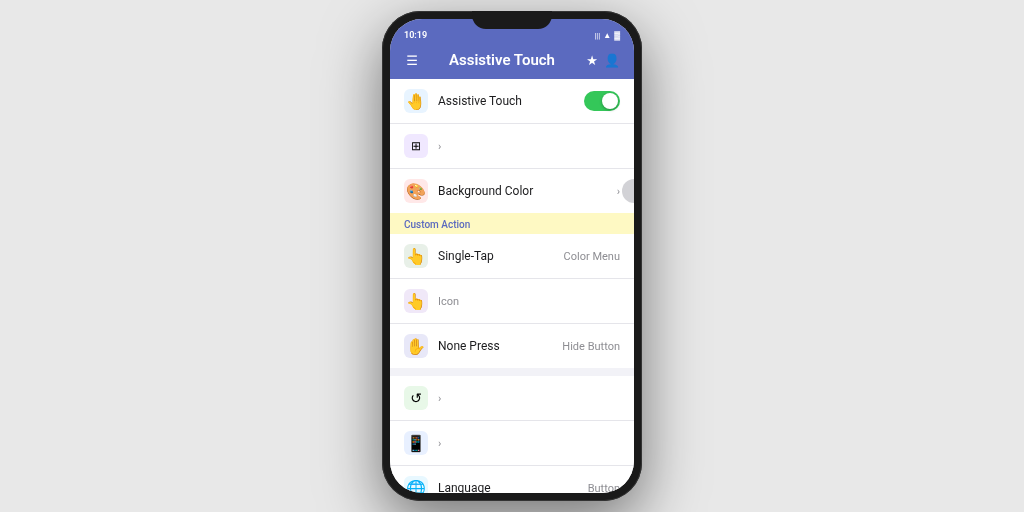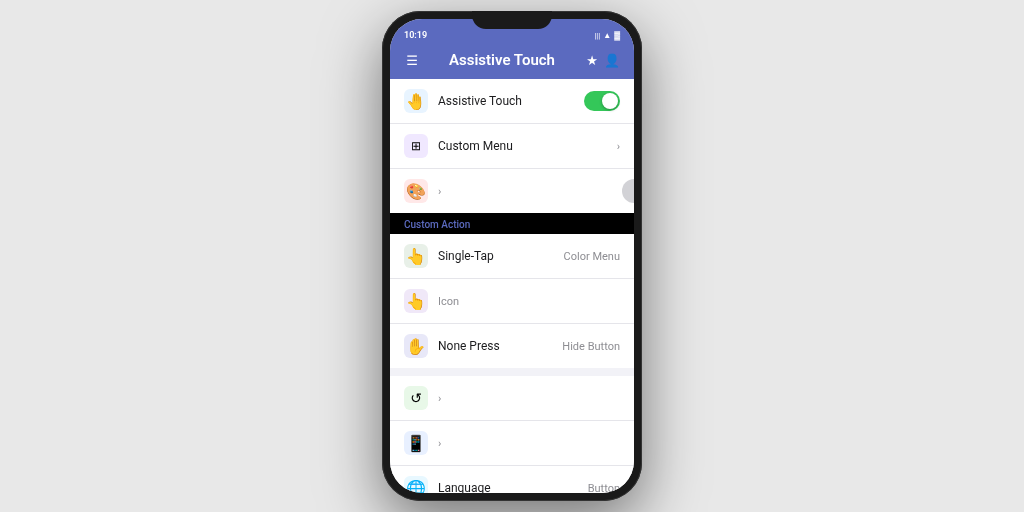--- a/index.html
+++ b/index.html
@@ -162,21 +162,21 @@
       right: 2px;
       box-shadow: 0 1px 3px rgba(0,0,0,0.3);
     }
 
     
     .section-label {
       padding: 6px 14px 4px;
       font-size: 10px;
       color: #5b6abf;
       font-weight: 500;
-      background: #000000;
+      background: #fef9c3;
     }
   </style>
 </head>
 <body>
 
 <div class="phone-outer">
   <div class="notch"></div>
   <div class="phone-screen">
 
     <div class="status-bar">
@@ -200,26 +200,26 @@
       <div class="section">
 
         <div class="menu-item">
           <div class="menu-item-icon" style="background:#e8f4ff; border-radius:6px;">🤚</div>
           <span class="menu-item-label">Assistive Touch</span>
           <div class="menu-item-toggle"></div>
         </div>
 
         <div class="menu-item">
           <div class="menu-item-icon" style="background:#f0e8ff; border-radius:6px; font-size:12px;">⊞</div>
-          <span class="menu-item-label">Custom Menu</span>
           <span class="menu-item-value">›</span>
         </div>
 
         <div class="menu-item" style="position:relative;">
           <div class="menu-item-icon" style="background:#ffe8e8; border-radius:6px;">🎨</div>
+          <span class="menu-item-label">Background Color</span>
           <span class="menu-item-value">›</span>
 
           <div style="position:absolute; right:-12px; top:50%; transform:translateY(-50%); width:24px; height:24px; background:#c7c7cc; border-radius:50%; opacity:0.8;"></div>
         </div>
       </div>
 
       <div class="section-label">Custom Action</div>
 
       <div class="section">
         <div class="menu-item">

